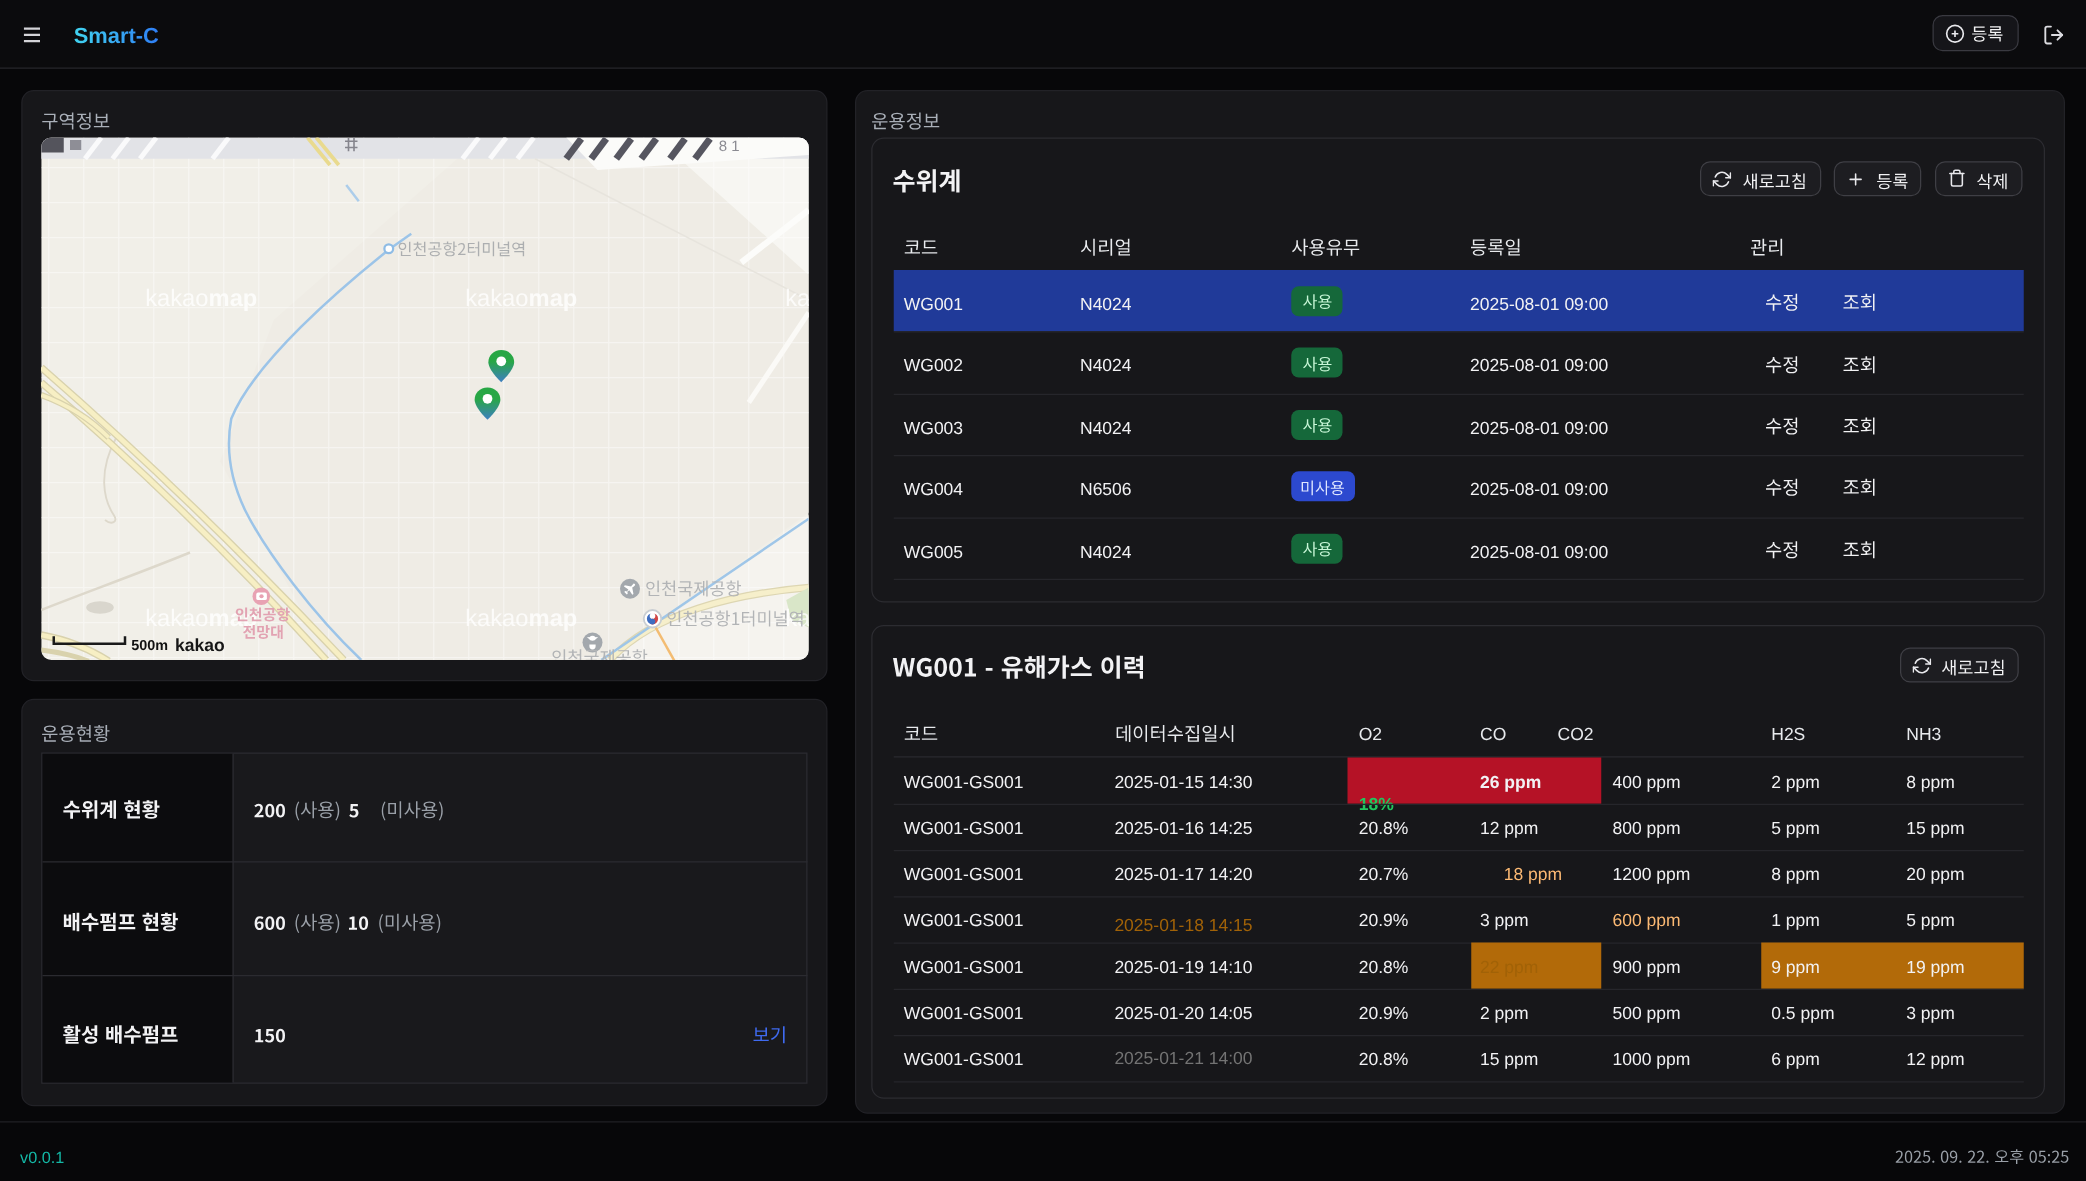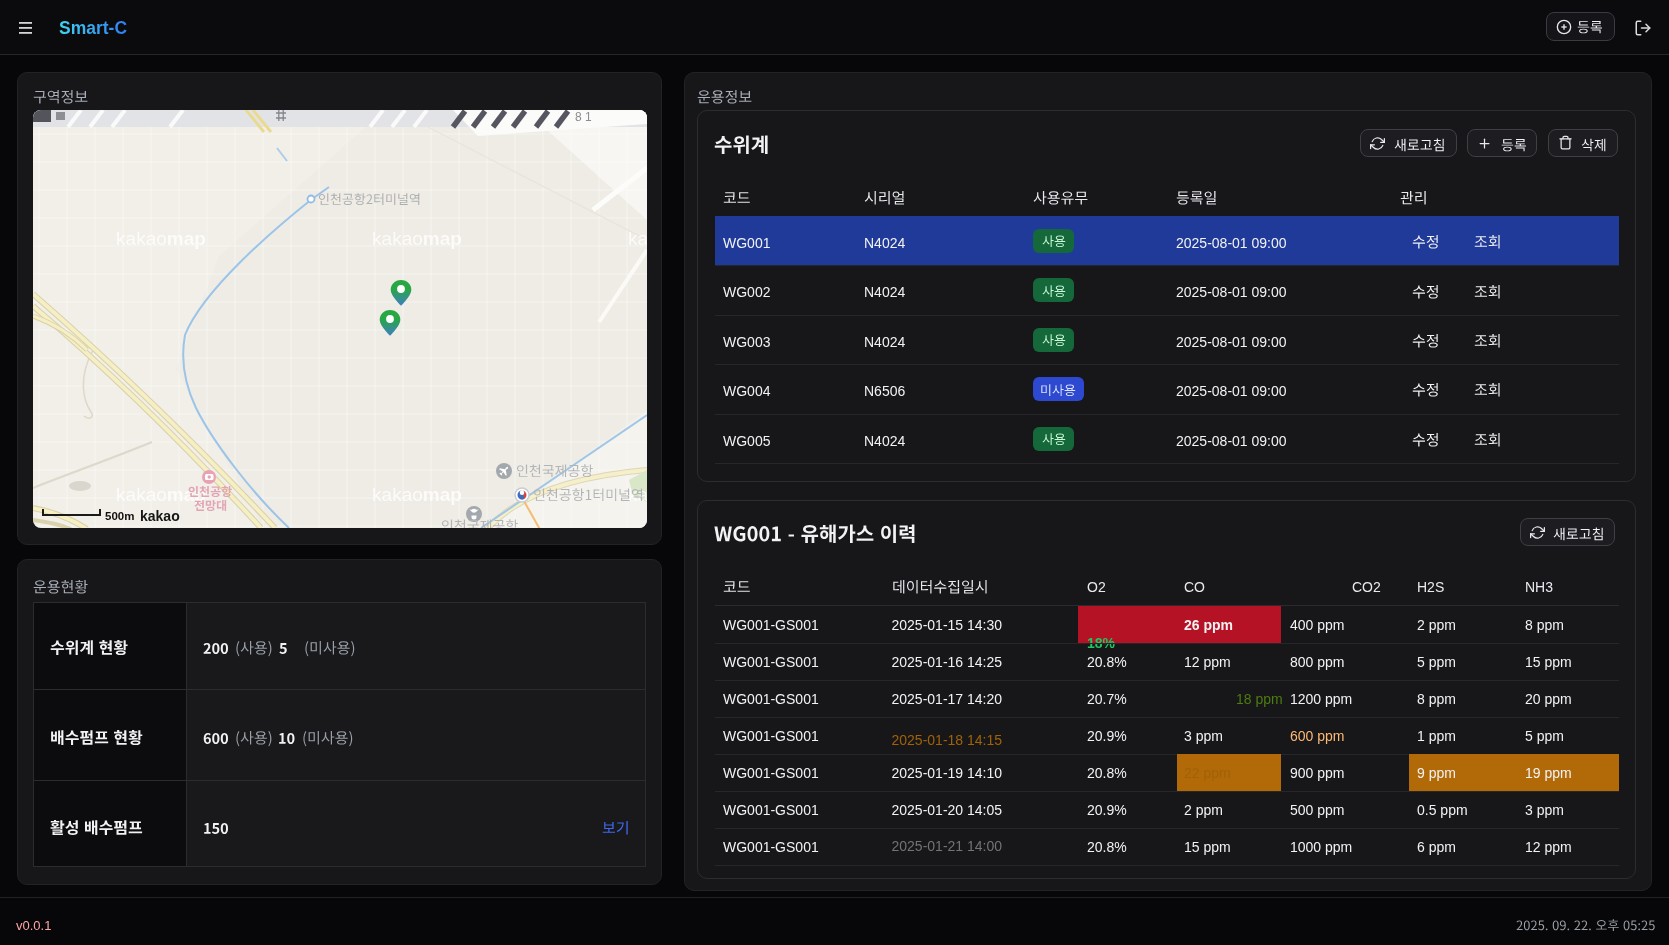--- a/index.html
+++ b/index.html
@@ -303,21 +303,21 @@
     <path d="M3.4 5.9H4.3V8.3Q4.3 9.3 4.1 10.2Q3.9 11.2 3.5 12.0Q3.1 12.8 2.5 13.5Q2.0 14.2 1.3 14.6L0.6 13.7Q1.2 13.3 1.7 12.8Q2.2 12.2 2.6 11.4Q3.0 10.7 3.2 9.9Q3.4 9.1 3.4 8.3ZM3.6 5.9H4.5V8.2Q4.5 9.0 4.7 9.8Q4.8 10.5 5.2 11.2Q5.5 11.9 6.0 12.5Q6.5 13.0 7.1 13.4L6.4 14.3Q5.7 13.9 5.2 13.2Q4.7 12.6 4.3 11.8Q3.9 11.0 3.7 10.1Q3.6 9.2 3.6 8.2ZM10.3 4.7H11.5V17.3H10.3ZM8.3 9.8H10.8V10.7H8.3ZM7.6 4.9H8.7V16.7H7.6ZM13.6 14.8H25.1V15.8H13.6ZM18.7 12.1H19.9V15.2H18.7ZM15.0 5.6H23.6V9.4H16.2V12.0H15.0V8.5H22.5V6.6H15.0ZM15.0 11.5H23.9V12.4H15.0ZM27.7 5.9H35.8V6.9H27.7ZM26.5 14.6H37.9V15.6H26.5ZM30.9 10.1H32.1V15.1H30.9ZM35.4 5.9H36.5V7.2Q36.5 8.0 36.5 8.8Q36.5 9.7 36.4 10.7Q36.3 11.8 36.1 13.0L34.9 12.9Q35.3 11.1 35.3 9.7Q35.4 8.3 35.4 7.2ZM42.8 6.7H43.7V7.2Q43.7 8.3 43.3 9.3Q42.8 10.2 42.0 10.9Q41.2 11.6 40.1 12.0L39.6 11.1Q40.3 10.8 40.9 10.5Q41.5 10.1 41.9 9.6Q42.3 9.1 42.5 8.5Q42.8 7.9 42.8 7.2ZM43.0 6.7H43.9V7.2Q43.9 7.8 44.2 8.4Q44.4 8.9 44.8 9.4Q45.3 9.9 45.9 10.2Q46.5 10.6 47.2 10.8L46.6 11.7Q45.5 11.4 44.7 10.7Q43.9 10.1 43.4 9.2Q43.0 8.3 43.0 7.2ZM39.9 6.1H46.8V7.1H39.9ZM42.8 4.6H43.9V6.6H42.8ZM48.6 4.7H49.7V12.2H48.6ZM41.5 12.8H49.7V17.2H41.5ZM48.6 13.7H42.7V16.2H48.6Z" fill="#f2f2f4"></path>
   </svg>
 <svg style="position:absolute;left:723.0px;top:574.6px;overflow:visible" width="29" height="23">
     <path d="M2.2 6.3H10.8V7.3H2.2ZM0.8 15.7H13.0V16.7H0.8ZM10.3 6.3H11.5V7.6Q11.5 8.4 11.5 9.4Q11.5 10.3 11.4 11.4Q11.2 12.5 11.0 13.9L9.7 13.8Q10.2 11.8 10.2 10.3Q10.3 8.8 10.3 7.6ZM10.6 9.6V10.5L2.0 11.0L1.8 9.9ZM5.5 12.2H6.8V16.1H5.5ZM16.1 11.5H25.4V12.5H16.1ZM14.5 15.7H26.8V16.7H14.5ZM16.1 6.3H25.3V7.3H17.3V12.0H16.1Z" fill="#e8eaed"></path>
   </svg>
 <svg style="position:absolute;left:891.5px;top:574.6px;overflow:visible" width="98" height="23">
     <path d="M11.1 5.0H12.3V18.6H11.1ZM5.4 10.2H8.8V11.2H5.4ZM8.3 5.3H9.5V17.9H8.3ZM1.3 14.3H2.1Q3.2 14.3 4.0 14.2Q4.8 14.2 5.5 14.1Q6.3 14.0 7.0 13.9L7.1 14.9Q6.4 15.1 5.6 15.2Q4.9 15.2 4.0 15.3Q3.2 15.3 2.1 15.3H1.3ZM1.3 6.7H6.3V7.7H2.5V14.7H1.3ZM24.4 5.0H25.6V18.6H24.4ZM18.5 6.0Q19.5 6.0 20.3 6.6Q21.0 7.2 21.5 8.3Q21.9 9.3 21.9 10.8Q21.9 12.2 21.5 13.3Q21.0 14.3 20.3 14.9Q19.5 15.5 18.5 15.5Q17.5 15.5 16.7 14.9Q15.9 14.3 15.5 13.3Q15.0 12.2 15.0 10.8Q15.0 9.3 15.5 8.3Q15.9 7.2 16.7 6.6Q17.5 6.0 18.5 6.0ZM18.5 7.2Q17.8 7.2 17.3 7.6Q16.8 8.0 16.5 8.9Q16.2 9.7 16.2 10.8Q16.2 11.9 16.5 12.7Q16.8 13.5 17.3 13.9Q17.8 14.4 18.5 14.4Q19.2 14.4 19.7 13.9Q20.2 13.5 20.4 12.7Q20.7 11.9 20.7 10.8Q20.7 9.7 20.4 8.9Q20.2 8.0 19.7 7.6Q19.2 7.2 18.5 7.2ZM38.3 5.0H39.5V18.6H38.3ZM35.5 10.1H38.5V11.1H35.5ZM29.0 14.3H30.0Q31.3 14.3 32.3 14.3Q33.3 14.2 34.2 14.1Q35.1 14.1 36.1 13.9L36.2 14.9Q35.2 15.1 34.3 15.2Q33.4 15.3 32.3 15.3Q31.3 15.3 30.0 15.3H29.0ZM29.0 6.2H35.2V7.3H30.2V14.6H29.0ZM29.9 10.0H34.6V11.1H29.9ZM47.6 5.5H48.7V6.2Q48.7 7.0 48.4 7.7Q48.1 8.4 47.6 9.0Q47.1 9.5 46.4 10.0Q45.7 10.4 44.9 10.7Q44.1 11.0 43.3 11.2L42.8 10.2Q43.5 10.0 44.2 9.8Q44.9 9.5 45.6 9.2Q46.2 8.8 46.6 8.3Q47.1 7.9 47.4 7.3Q47.6 6.8 47.6 6.2ZM47.9 5.5H48.9V6.2Q48.9 6.8 49.2 7.3Q49.5 7.9 49.9 8.3Q50.4 8.8 51.0 9.2Q51.6 9.5 52.4 9.8Q53.1 10.0 53.8 10.2L53.3 11.2Q52.5 11.0 51.7 10.7Q50.9 10.4 50.2 10.0Q49.5 9.5 49.0 8.9Q48.4 8.4 48.1 7.7Q47.9 7.0 47.9 6.2ZM47.6 13.4H48.9V18.6H47.6ZM42.1 12.6H54.4V13.7H42.1ZM59.6 6.2H60.6V7.2Q60.6 8.4 60.1 9.4Q59.6 10.5 58.8 11.2Q57.9 12.0 56.7 12.4L56.1 11.4Q56.9 11.1 57.5 10.7Q58.1 10.3 58.6 9.8Q59.1 9.2 59.3 8.5Q59.6 7.9 59.6 7.2ZM59.8 6.2H60.8V7.2Q60.8 7.9 61.1 8.5Q61.3 9.1 61.8 9.6Q62.2 10.1 62.9 10.5Q63.5 10.9 64.3 11.2L63.6 12.1Q62.5 11.8 61.6 11.1Q60.8 10.3 60.3 9.3Q59.8 8.4 59.8 7.2ZM56.5 5.9H63.9V6.9H56.5ZM65.8 5.0H67.1V12.3H65.8ZM58.3 13.0H59.5V14.6H65.8V13.0H67.1V18.4H58.3ZM59.5 15.6V17.4H65.8V15.6ZM73.6 5.5Q74.6 5.5 75.4 5.9Q76.2 6.3 76.6 6.9Q77.1 7.6 77.1 8.5Q77.1 9.4 76.6 10.1Q76.2 10.8 75.4 11.1Q74.6 11.5 73.6 11.5Q72.6 11.5 71.8 11.1Q71.0 10.8 70.5 10.1Q70.0 9.4 70.0 8.5Q70.0 7.6 70.5 6.9Q71.0 6.3 71.8 5.9Q72.6 5.5 73.6 5.5ZM73.6 6.5Q72.9 6.5 72.4 6.8Q71.9 7.0 71.6 7.5Q71.3 7.9 71.3 8.5Q71.3 9.1 71.6 9.5Q71.9 10.0 72.4 10.2Q72.9 10.5 73.6 10.5Q74.2 10.5 74.7 10.2Q75.3 10.0 75.6 9.5Q75.9 9.1 75.9 8.5Q75.9 7.9 75.6 7.5Q75.3 7.0 74.7 6.8Q74.2 6.5 73.6 6.5ZM79.6 5.0H80.9V11.9H79.6ZM72.1 12.6H80.9V15.9H73.3V17.9H72.1V15.0H79.6V13.6H72.1ZM72.1 17.4H81.3V18.4H72.1ZM87.1 6.2H88.2V8.6Q88.2 9.8 87.9 10.9Q87.6 12.0 87.0 12.9Q86.5 13.9 85.8 14.6Q85.1 15.3 84.2 15.7L83.5 14.7Q84.2 14.4 84.9 13.7Q85.6 13.1 86.1 12.3Q86.5 11.4 86.8 10.5Q87.1 9.6 87.1 8.6ZM87.3 6.2H88.4V8.6Q88.4 9.5 88.6 10.4Q88.9 11.3 89.4 12.1Q89.9 12.9 90.6 13.5Q91.2 14.1 92.0 14.5L91.2 15.5Q90.4 15.1 89.7 14.4Q89.0 13.7 88.5 12.8Q87.9 11.8 87.6 10.8Q87.3 9.7 87.3 8.6ZM93.4 5.0H94.6V18.6H93.4Z" fill="#e8eaed"></path>
   </svg>
 <div style="position:absolute;left:1087px;top:579px;font:400 14px 'Liberation Sans',sans-serif;color:#e8eaed">O2</div>
 <div style="position:absolute;left:1184px;top:579px;font:400 14px 'Liberation Sans',sans-serif;color:#e8eaed">CO</div>
-<div style="position:absolute;left:1352px;top:579px;font:400 14px 'Liberation Sans',sans-serif;color:#e8eaed">CO2</div>
+<div style="position:absolute;left:1246px;top:579px;font:400 14px 'Liberation Sans',sans-serif;color:#e8eaed">CO2</div>
 <div style="position:absolute;left:1417px;top:579px;font:400 14px 'Liberation Sans',sans-serif;color:#e8eaed">H2S</div>
 <div style="position:absolute;left:1525px;top:579px;font:400 14px 'Liberation Sans',sans-serif;color:#e8eaed">NH3</div>
 <div style="position:absolute;left:714.5px;top:604.5px;width:904.5px;height:1px;background:#2a2a2f"></div>
 <div style="position:absolute;left:1078px;top:605.5px;width:203px;height:37px;background:#b51226"></div>
 <div style="position:absolute;left:723px;top:617.0px;font:400 14px 'Liberation Sans',sans-serif;color:#f2f2f4">WG001-GS001</div>
 <div style="position:absolute;left:891.5px;top:617.0px;font:400 14px 'Liberation Sans',sans-serif;color:#f2f2f4">2025-01-15 14:30</div>
 <div style="position:absolute;left:1087px;top:635px;font:700 14px 'Liberation Sans',sans-serif;color:#22c55e">18%</div>
 <div style="position:absolute;left:1184px;top:617.0px;font:700 14px 'Liberation Sans',sans-serif;color:#f2f2f4">26 ppm</div>
 <div style="position:absolute;left:1290px;top:617.0px;font:400 14px 'Liberation Sans',sans-serif;color:#f2f2f4">400 ppm</div>
 <div style="position:absolute;left:1417px;top:617.0px;font:400 14px 'Liberation Sans',sans-serif;color:#f2f2f4">2 ppm</div>
@@ -327,21 +327,21 @@
 <div style="position:absolute;left:891.5px;top:654.0px;font:400 14px 'Liberation Sans',sans-serif;color:#f2f2f4">2025-01-16 14:25</div>
 <div style="position:absolute;left:1087px;top:654.0px;font:400 14px 'Liberation Sans',sans-serif;color:#f2f2f4">20.8%</div>
 <div style="position:absolute;left:1184px;top:654.0px;font:400 14px 'Liberation Sans',sans-serif;color:#f2f2f4">12 ppm</div>
 <div style="position:absolute;left:1290px;top:654.0px;font:400 14px 'Liberation Sans',sans-serif;color:#f2f2f4">800 ppm</div>
 <div style="position:absolute;left:1417px;top:654.0px;font:400 14px 'Liberation Sans',sans-serif;color:#f2f2f4">5 ppm</div>
 <div style="position:absolute;left:1525px;top:654.0px;font:400 14px 'Liberation Sans',sans-serif;color:#f2f2f4">15 ppm</div>
 <div style="position:absolute;left:714.5px;top:679.5px;width:904.5px;height:1px;background:#26262b"></div>
 <div style="position:absolute;left:723px;top:691.0px;font:400 14px 'Liberation Sans',sans-serif;color:#f2f2f4">WG001-GS001</div>
 <div style="position:absolute;left:891.5px;top:691.0px;font:400 14px 'Liberation Sans',sans-serif;color:#f2f2f4">2025-01-17 14:20</div>
 <div style="position:absolute;left:1087px;top:691.0px;font:400 14px 'Liberation Sans',sans-serif;color:#f2f2f4">20.7%</div>
-<div style="position:absolute;left:1236px;top:691.0px;font:400 14px 'Liberation Sans',sans-serif;color:#4d7c0f">18 ppm</div>
+<div style="position:absolute;left:1203px;top:691.0px;font:400 14px 'Liberation Sans',sans-serif;color:#fdba74">18 ppm</div>
 <div style="position:absolute;left:1290px;top:691.0px;font:400 14px 'Liberation Sans',sans-serif;color:#f2f2f4">1200 ppm</div>
 <div style="position:absolute;left:1417px;top:691.0px;font:400 14px 'Liberation Sans',sans-serif;color:#f2f2f4">8 ppm</div>
 <div style="position:absolute;left:1525px;top:691.0px;font:400 14px 'Liberation Sans',sans-serif;color:#f2f2f4">20 ppm</div>
 <div style="position:absolute;left:714.5px;top:716.5px;width:904.5px;height:1px;background:#26262b"></div>
 <div style="position:absolute;left:723px;top:728.0px;font:400 14px 'Liberation Sans',sans-serif;color:#f2f2f4">WG001-GS001</div>
 <div style="position:absolute;left:891.5px;top:732px;font:400 14px 'Liberation Sans',sans-serif;color:#a16207">2025-01-18 14:15</div>
 <div style="position:absolute;left:1087px;top:728.0px;font:400 14px 'Liberation Sans',sans-serif;color:#f2f2f4">20.9%</div>
 <div style="position:absolute;left:1184px;top:728.0px;font:400 14px 'Liberation Sans',sans-serif;color:#f2f2f4">3 ppm</div>
 <div style="position:absolute;left:1290px;top:728.0px;font:400 14px 'Liberation Sans',sans-serif;color:#fdba74">600 ppm</div>
 <div style="position:absolute;left:1417px;top:728.0px;font:400 14px 'Liberation Sans',sans-serif;color:#f2f2f4">1 ppm</div>
@@ -367,17 +367,17 @@
 <div style="position:absolute;left:714.5px;top:827.5px;width:904.5px;height:1px;background:#26262b"></div>
 <div style="position:absolute;left:723px;top:839.0px;font:400 14px 'Liberation Sans',sans-serif;color:#f2f2f4">WG001-GS001</div>
 <div style="position:absolute;left:891.5px;top:838px;font:400 14px 'Liberation Sans',sans-serif;color:#737373">2025-01-21 14:00</div>
 <div style="position:absolute;left:1087px;top:839.0px;font:400 14px 'Liberation Sans',sans-serif;color:#f2f2f4">20.8%</div>
 <div style="position:absolute;left:1184px;top:839.0px;font:400 14px 'Liberation Sans',sans-serif;color:#f2f2f4">15 ppm</div>
 <div style="position:absolute;left:1290px;top:839.0px;font:400 14px 'Liberation Sans',sans-serif;color:#f2f2f4">1000 ppm</div>
 <div style="position:absolute;left:1417px;top:839.0px;font:400 14px 'Liberation Sans',sans-serif;color:#f2f2f4">6 ppm</div>
 <div style="position:absolute;left:1525px;top:839.0px;font:400 14px 'Liberation Sans',sans-serif;color:#f2f2f4">12 ppm</div>
 <div style="position:absolute;left:714.5px;top:864.5px;width:904.5px;height:1px;background:#26262b"></div>
 <div style="position:absolute;left:0;top:897px;width:1669px;height:1px;background:#202025"></div>
-<div style="position:absolute;left:16px;top:918px;font:400 13px 'Liberation Sans',sans-serif;color:#fca5a5">v0.0.1</div>
+<div style="position:absolute;left:16px;top:918px;font:400 13px 'Liberation Sans',sans-serif;color:#14b8a6">v0.0.1</div>
 <svg style="position:absolute;left:1515.6px;top:914.9px;overflow:visible" width="141" height="20">
     <path d="M0.6 15.1V14.4Q2.1 13.1 3.0 12.0Q4.0 10.9 4.5 10.0Q4.9 9.0 4.9 8.2Q4.9 7.7 4.8 7.3Q4.6 6.8 4.2 6.6Q3.8 6.3 3.2 6.3Q2.6 6.3 2.1 6.7Q1.6 7.0 1.2 7.4L0.5 6.8Q1.1 6.1 1.8 5.8Q2.4 5.4 3.3 5.4Q4.2 5.4 4.8 5.7Q5.4 6.1 5.8 6.7Q6.1 7.3 6.1 8.2Q6.1 9.1 5.6 10.1Q5.2 11.1 4.3 12.1Q3.5 13.1 2.4 14.1Q2.7 14.1 3.2 14.1Q3.6 14.1 3.9 14.1H6.6V15.1ZM10.8 15.2Q9.9 15.2 9.3 14.7Q8.6 14.2 8.2 13.1Q7.9 11.9 7.9 10.3Q7.9 8.6 8.2 7.5Q8.6 6.4 9.3 5.9Q9.9 5.4 10.8 5.4Q11.7 5.4 12.4 5.9Q13.1 6.5 13.4 7.5Q13.8 8.6 13.8 10.3Q13.8 11.9 13.4 13.1Q13.1 14.2 12.4 14.7Q11.7 15.2 10.8 15.2ZM10.8 14.3Q11.4 14.3 11.8 13.9Q12.2 13.5 12.4 12.6Q12.6 11.7 12.6 10.3Q12.6 8.9 12.4 8.0Q12.2 7.1 11.8 6.7Q11.4 6.3 10.8 6.3Q10.3 6.3 9.9 6.7Q9.5 7.1 9.2 8.0Q9.0 8.9 9.0 10.3Q9.0 11.7 9.2 12.6Q9.5 13.5 9.9 13.9Q10.3 14.3 10.8 14.3ZM15.0 15.1V14.4Q16.5 13.1 17.5 12.0Q18.4 10.9 18.9 10.0Q19.4 9.0 19.4 8.2Q19.4 7.7 19.2 7.3Q19.0 6.8 18.6 6.6Q18.2 6.3 17.6 6.3Q17.0 6.3 16.5 6.7Q16.0 7.0 15.6 7.4L14.9 6.8Q15.5 6.1 16.2 5.8Q16.8 5.4 17.8 5.4Q18.6 5.4 19.2 5.7Q19.9 6.1 20.2 6.7Q20.5 7.3 20.5 8.2Q20.5 9.1 20.1 10.1Q19.6 11.1 18.8 12.1Q17.9 13.1 16.8 14.1Q17.2 14.1 17.6 14.1Q18.0 14.1 18.4 14.1H21.0V15.1ZM25.1 15.2Q24.3 15.2 23.7 15.1Q23.2 14.9 22.8 14.6Q22.3 14.3 22.0 14.0L22.6 13.2Q22.9 13.5 23.2 13.7Q23.5 14.0 24.0 14.1Q24.4 14.3 24.9 14.3Q25.5 14.3 26.0 14.0Q26.4 13.7 26.7 13.2Q27.0 12.7 27.0 12.0Q27.0 11.0 26.4 10.4Q25.9 9.8 25.0 9.8Q24.5 9.8 24.2 10.0Q23.8 10.1 23.4 10.4L22.8 10.0L23.1 5.6H27.7V6.6H24.1L23.9 9.3Q24.2 9.1 24.5 9.0Q24.9 8.9 25.3 8.9Q26.1 8.9 26.7 9.3Q27.4 9.6 27.8 10.3Q28.2 10.9 28.2 12.0Q28.2 13.0 27.7 13.8Q27.3 14.5 26.6 14.9Q25.8 15.2 25.1 15.2ZM30.7 15.2Q30.3 15.2 30.1 15.0Q29.8 14.7 29.8 14.4Q29.8 13.9 30.1 13.7Q30.3 13.4 30.7 13.4Q31.0 13.4 31.3 13.7Q31.5 13.9 31.5 14.4Q31.5 14.7 31.3 15.0Q31.0 15.2 30.7 15.2ZM39.7 15.2Q38.8 15.2 38.1 14.7Q37.5 14.2 37.1 13.1Q36.7 11.9 36.7 10.3Q36.7 8.6 37.1 7.5Q37.5 6.4 38.1 5.9Q38.8 5.4 39.7 5.4Q40.6 5.4 41.3 5.9Q41.9 6.5 42.3 7.5Q42.7 8.6 42.7 10.3Q42.7 11.9 42.3 13.1Q41.9 14.2 41.3 14.7Q40.6 15.2 39.7 15.2ZM39.7 14.3Q40.2 14.3 40.7 13.9Q41.1 13.5 41.3 12.6Q41.5 11.7 41.5 10.3Q41.5 8.9 41.3 8.0Q41.1 7.1 40.7 6.7Q40.2 6.3 39.7 6.3Q39.2 6.3 38.8 6.7Q38.3 7.1 38.1 8.0Q37.9 8.9 37.9 10.3Q37.9 11.7 38.1 12.6Q38.3 13.5 38.8 13.9Q39.2 14.3 39.7 14.3ZM46.4 15.2Q45.6 15.2 45.0 15.0Q44.4 14.7 44.1 14.3L44.7 13.5Q45.0 13.9 45.4 14.1Q45.9 14.3 46.3 14.3Q46.8 14.3 47.2 14.0Q47.7 13.8 48.0 13.3Q48.3 12.8 48.5 12.0Q48.7 11.1 48.7 9.9Q48.7 8.7 48.5 7.9Q48.2 7.1 47.7 6.7Q47.3 6.3 46.6 6.3Q46.2 6.3 45.8 6.6Q45.4 6.9 45.2 7.3Q45.0 7.8 45.0 8.5Q45.0 9.1 45.2 9.6Q45.4 10.1 45.8 10.3Q46.1 10.6 46.7 10.6Q47.2 10.6 47.7 10.3Q48.2 10.0 48.7 9.3L48.8 10.2Q48.5 10.6 48.1 10.9Q47.7 11.2 47.3 11.3Q46.9 11.5 46.5 11.5Q45.7 11.5 45.1 11.1Q44.5 10.8 44.2 10.1Q43.9 9.5 43.9 8.5Q43.9 7.5 44.3 6.8Q44.6 6.1 45.2 5.8Q45.9 5.4 46.6 5.4Q47.3 5.4 47.9 5.7Q48.5 5.9 48.9 6.5Q49.3 7.1 49.6 7.9Q49.8 8.8 49.8 9.9Q49.8 11.3 49.5 12.4Q49.2 13.4 48.8 14.0Q48.3 14.7 47.6 15.0Q47.0 15.2 46.4 15.2ZM52.3 15.2Q52.0 15.2 51.7 15.0Q51.5 14.7 51.5 14.4Q51.5 13.9 51.7 13.7Q52.0 13.4 52.3 13.4Q52.7 13.4 52.9 13.7Q53.2 13.9 53.2 14.4Q53.2 14.7 52.9 15.0Q52.7 15.2 52.3 15.2ZM58.3 15.1V14.4Q59.8 13.1 60.8 12.0Q61.7 10.9 62.2 10.0Q62.7 9.0 62.7 8.2Q62.7 7.7 62.5 7.3Q62.3 6.8 61.9 6.6Q61.5 6.3 60.9 6.3Q60.3 6.3 59.8 6.7Q59.3 7.0 59.0 7.4L58.3 6.8Q58.8 6.1 59.5 5.8Q60.2 5.4 61.1 5.4Q61.9 5.4 62.5 5.7Q63.2 6.1 63.5 6.7Q63.9 7.3 63.9 8.2Q63.9 9.1 63.4 10.1Q62.9 11.1 62.1 12.1Q61.2 13.1 60.1 14.1Q60.5 14.1 60.9 14.1Q61.3 14.1 61.7 14.1H64.3V15.1ZM65.5 15.1V14.4Q67.0 13.1 68.0 12.0Q69.0 10.9 69.4 10.0Q69.9 9.0 69.9 8.2Q69.9 7.7 69.7 7.3Q69.5 6.8 69.1 6.6Q68.7 6.3 68.1 6.3Q67.6 6.3 67.1 6.7Q66.6 7.0 66.2 7.4L65.5 6.8Q66.1 6.1 66.7 5.8Q67.4 5.4 68.3 5.4Q69.1 5.4 69.8 5.7Q70.4 6.1 70.7 6.7Q71.1 7.3 71.1 8.2Q71.1 9.1 70.6 10.1Q70.1 11.1 69.3 12.1Q68.4 13.1 67.3 14.1Q67.7 14.1 68.1 14.1Q68.5 14.1 68.9 14.1H71.5V15.1ZM74.0 15.2Q73.6 15.2 73.4 15.0Q73.1 14.7 73.1 14.4Q73.1 13.9 73.4 13.7Q73.6 13.4 74.0 13.4Q74.3 13.4 74.6 13.7Q74.8 13.9 74.8 14.4Q74.8 14.7 74.6 15.0Q74.3 15.2 74.0 15.2Z" fill="#9aa0a8"></path>
     <path d="M84.8 11.0H85.9V13.9H84.8ZM85.4 5.1Q86.6 5.1 87.6 5.5Q88.5 5.9 89.1 6.6Q89.6 7.2 89.6 8.2Q89.6 9.1 89.1 9.8Q88.5 10.5 87.6 10.9Q86.6 11.3 85.4 11.3Q84.1 11.3 83.2 10.9Q82.2 10.5 81.6 9.8Q81.1 9.1 81.1 8.2Q81.1 7.2 81.6 6.6Q82.2 5.9 83.2 5.5Q84.1 5.1 85.4 5.1ZM85.4 6.0Q84.4 6.0 83.7 6.2Q83.0 6.5 82.6 7.0Q82.1 7.5 82.1 8.2Q82.1 8.8 82.6 9.3Q83.0 9.9 83.7 10.1Q84.4 10.4 85.4 10.4Q86.3 10.4 87.0 10.1Q87.8 9.9 88.2 9.3Q88.6 8.8 88.6 8.2Q88.6 7.5 88.2 7.0Q87.8 6.5 87.0 6.2Q86.3 6.0 85.4 6.0ZM80.1 13.7H90.7V14.6H80.1ZM92.6 5.7H102.0V6.6H92.6ZM92.0 12.0H102.7V12.8H92.0ZM96.8 12.7H97.9V16.1H96.8ZM97.3 7.2Q99.1 7.2 100.1 7.7Q101.1 8.2 101.1 9.2Q101.1 10.1 100.1 10.6Q99.1 11.1 97.3 11.1Q95.5 11.1 94.5 10.6Q93.5 10.1 93.5 9.2Q93.5 8.2 94.5 7.7Q95.5 7.2 97.3 7.2ZM97.3 8.0Q96.0 8.0 95.3 8.3Q94.6 8.6 94.6 9.2Q94.6 9.7 95.3 10.0Q96.0 10.3 97.3 10.3Q98.6 10.3 99.3 10.0Q100.0 9.7 100.0 9.2Q100.0 8.6 99.3 8.3Q98.6 8.0 97.3 8.0ZM96.8 4.3H97.9V6.3H96.8Z" fill="#9aa0a8"></path>
     <path d="M110.6 15.2Q109.7 15.2 109.0 14.7Q108.3 14.2 108.0 13.1Q107.6 11.9 107.6 10.3Q107.6 8.6 108.0 7.5Q108.3 6.4 109.0 5.9Q109.7 5.4 110.6 5.4Q111.5 5.4 112.1 5.9Q112.8 6.5 113.2 7.5Q113.5 8.6 113.5 10.3Q113.5 11.9 113.2 13.1Q112.8 14.2 112.1 14.7Q111.5 15.2 110.6 15.2ZM110.6 14.3Q111.1 14.3 111.5 13.9Q111.9 13.5 112.1 12.6Q112.4 11.7 112.4 10.3Q112.4 8.9 112.1 8.0Q111.9 7.1 111.5 6.7Q111.1 6.3 110.6 6.3Q110.0 6.3 109.6 6.7Q109.2 7.1 109.0 8.0Q108.7 8.9 108.7 10.3Q108.7 11.7 109.0 12.6Q109.2 13.5 109.6 13.9Q110.0 14.3 110.6 14.3ZM117.6 15.2Q116.8 15.2 116.3 15.1Q115.7 14.9 115.3 14.6Q114.8 14.3 114.5 14.0L115.1 13.2Q115.4 13.5 115.7 13.7Q116.0 14.0 116.5 14.1Q116.9 14.3 117.4 14.3Q118.0 14.3 118.5 14.0Q118.9 13.7 119.2 13.2Q119.5 12.7 119.5 12.0Q119.5 11.0 118.9 10.4Q118.4 9.8 117.5 9.8Q117.0 9.8 116.7 10.0Q116.3 10.1 115.9 10.4L115.3 10.0L115.6 5.6H120.2V6.6H116.6L116.4 9.3Q116.7 9.1 117.0 9.0Q117.4 8.9 117.8 8.9Q118.6 8.9 119.2 9.3Q119.9 9.6 120.3 10.3Q120.7 10.9 120.7 12.0Q120.7 13.0 120.2 13.8Q119.8 14.5 119.1 14.9Q118.4 15.2 117.6 15.2ZM123.2 10.0Q122.8 10.0 122.6 9.8Q122.3 9.5 122.3 9.1Q122.3 8.7 122.6 8.4Q122.8 8.2 123.2 8.2Q123.5 8.2 123.8 8.4Q124.0 8.7 124.0 9.1Q124.0 9.5 123.8 9.8Q123.5 10.0 123.2 10.0ZM123.2 15.2Q122.8 15.2 122.6 15.0Q122.3 14.7 122.3 14.4Q122.3 13.9 122.6 13.7Q122.8 13.4 123.2 13.4Q123.5 13.4 123.8 13.7Q124.0 13.9 124.0 14.4Q124.0 14.7 123.8 15.0Q123.5 15.2 123.2 15.2ZM125.6 15.1V14.4Q127.0 13.1 128.0 12.0Q129.0 10.9 129.5 10.0Q129.9 9.0 129.9 8.2Q129.9 7.7 129.7 7.3Q129.5 6.8 129.2 6.6Q128.8 6.3 128.2 6.3Q127.6 6.3 127.1 6.7Q126.6 7.0 126.2 7.4L125.5 6.8Q126.1 6.1 126.7 5.8Q127.4 5.4 128.3 5.4Q129.2 5.4 129.8 5.7Q130.4 6.1 130.7 6.7Q131.1 7.3 131.1 8.2Q131.1 9.1 130.6 10.1Q130.1 11.1 129.3 12.1Q128.5 13.1 127.3 14.1Q127.7 14.1 128.1 14.1Q128.5 14.1 128.9 14.1H131.5V15.1ZM135.6 15.2Q134.9 15.2 134.3 15.1Q133.7 14.9 133.3 14.6Q132.9 14.3 132.5 14.0L133.1 13.2Q133.4 13.5 133.8 13.7Q134.1 14.0 134.5 14.1Q134.9 14.3 135.5 14.3Q136.0 14.3 136.5 14.0Q137.0 13.7 137.2 13.2Q137.5 12.7 137.5 12.0Q137.5 11.0 137.0 10.4Q136.4 9.8 135.5 9.8Q135.1 9.8 134.7 10.0Q134.4 10.1 134.0 10.4L133.3 10.0L133.6 5.6H138.3V6.6H134.7L134.4 9.3Q134.7 9.1 135.1 9.0Q135.4 8.9 135.8 8.9Q136.6 8.9 137.3 9.3Q137.9 9.6 138.3 10.3Q138.7 10.9 138.7 12.0Q138.7 13.0 138.3 13.8Q137.8 14.5 137.1 14.9Q136.4 15.2 135.6 15.2Z" fill="#9aa0a8"></path>
   </svg>
 </body></html>

